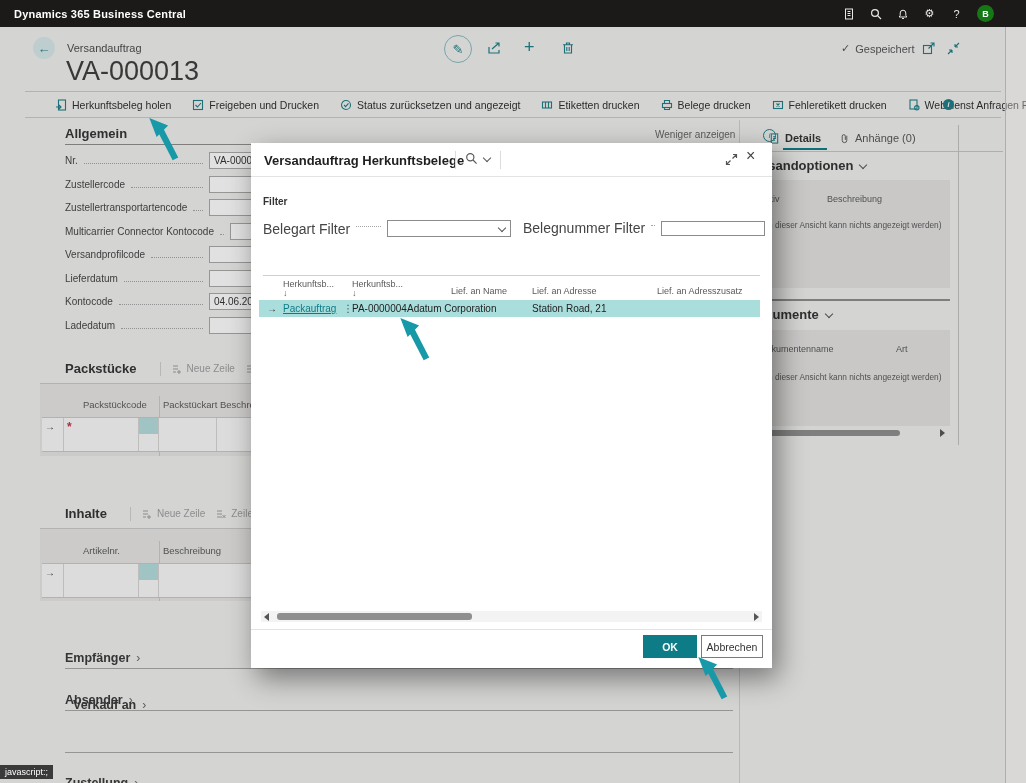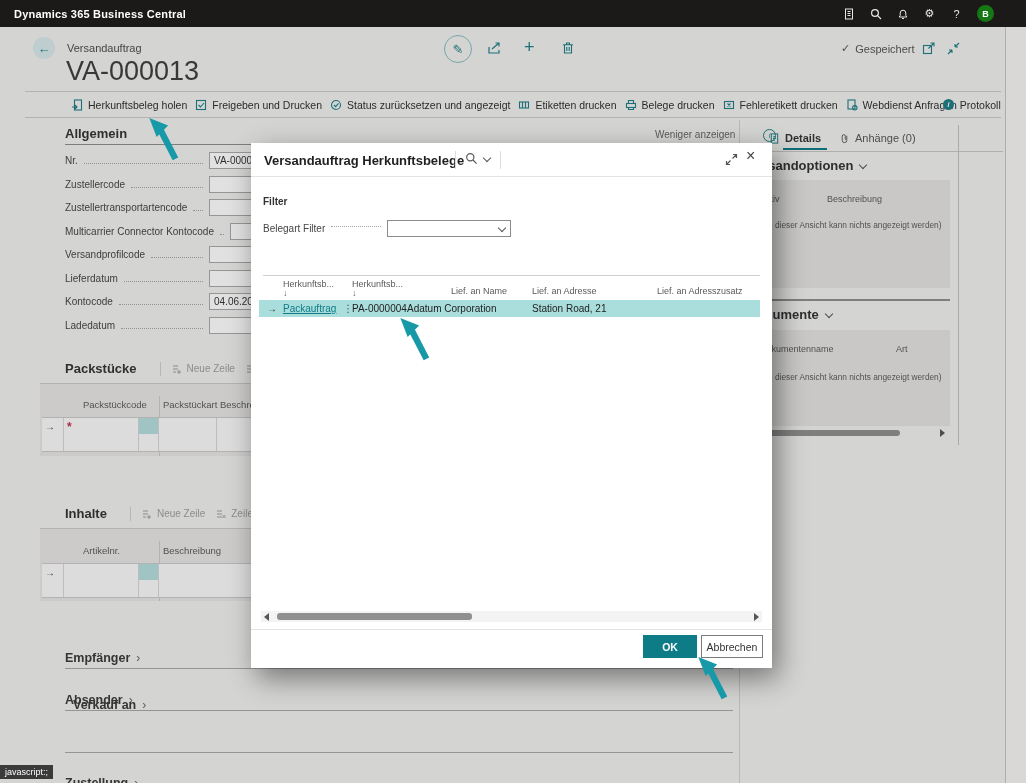--- a/index.html
+++ b/index.html
@@ -17,21 +17,21 @@
   .backcircle{left:33px;top:37px;width:22px;height:22px;border-radius:50%;background:#d7e9ea;color:#1e7e86;
               font-size:13px;display:flex;align-items:center;justify-content:center;}
   .crumb{left:67px;top:42px;font-size:11px;color:#4c4c4c;}
   .pagetitle{left:66px;top:56px;font-size:27px;font-weight:300;color:#3d3d3d;}
   .pencilcircle{left:444px;top:35px;width:26px;height:26px;border-radius:50%;border:1px solid #86bcc1;color:#1e7e86;
                 font-size:13px;display:flex;align-items:center;justify-content:center;}
   .hicon{color:#1e7e86;}
   .saved{left:841px;top:42px;font-size:11px;color:#555;display:flex;gap:5px;align-items:center;}
   
   .tline{background:#cccbca;height:1px;}
-  .atoolbar{left:71px;top:95px;width:900px;height:20px;display:flex;gap:8px;font-size:10.5px;color:#2e2e2e;}
+  .atoolbar{left:55px;top:95px;width:900px;height:20px;display:flex;gap:21px;font-size:10.5px;color:#2e2e2e;}
   .aitem{display:flex;gap:5px;align-items:center;white-space:nowrap;}
   .aitem svg{flex:none;}
   .infodot{left:943px;top:99px;width:11px;height:11px;border-radius:50%;background:#1e7e86;color:#fff;font-size:7px;
            font-style:italic;font-weight:700;display:flex;align-items:center;justify-content:center;}
   
   .secheading{font-size:13px;font-weight:700;color:#333;}
   .showless{left:655px;top:129px;font-size:10px;color:#666;}
   .circlei{width:11px;height:11px;border-radius:50%;border:1px solid #1e7e86;color:#1e7e86;font-size:7px;font-style:italic;
            display:flex;align-items:center;justify-content:center;}
   .frow{left:65px;width:478px;height:19px;display:flex;align-items:center;}
@@ -62,21 +62,21 @@
   .chev{display:inline-block;width:5px;height:5px;border-right:1.3px solid #555;border-bottom:1.3px solid #555;
         transform:rotate(45deg);margin-bottom:2px;}
   .hthumb{background:#8f8f8f;border-radius:3px;}
   
   .overlay{left:0;top:27px;width:1026px;height:756px;background:rgba(20,20,20,0.13);z-index:40;}
   .modal{left:251px;top:143px;width:521px;height:525px;background:#ffffff;z-index:50;
          box-shadow:6px 10px 26px rgba(0,0,0,0.45);}
   .mtitle{position:absolute;left:13px;top:10px;font-size:13px;font-weight:700;color:#1f1f1f;}
   .msep{position:absolute;top:8px;width:1px;height:18px;background:#dcdcdc;}
   .mrow{position:absolute;display:flex;align-items:center;}
-  .mlabel{font-size:10px;color:#454545;white-space:nowrap;flex:none;}
+  .mlabel{font-size:14px;color:#454545;white-space:nowrap;flex:none;}
   .mcombo{width:122px;height:15px;border:1px solid #8b8b8b;background:#fff;position:relative;}
   .mcombo .chev{position:absolute;right:5px;top:4px;}
   .minput{width:96px;height:13px;border:1px solid #8b8b8b;background:#fff;font-family:"Liberation Sans",sans-serif;
           font-size:10px;padding:0 3px;}
   .mth{position:absolute;font-size:9px;color:#5a5a5a;}
   .mrowdata{position:absolute;left:8px;top:157px;width:501px;height:17px;background:#a9dedd;display:flex;align-items:center;}
   .mlink{color:#0e7c87;text-decoration:underline;font-size:10px;}
   .mcell{font-size:10px;color:#222;}
   .okbtn{position:absolute;background:#0e7c87;color:#fff;font-size:10.5px;font-weight:700;border:1px solid #0e7c87;
          display:flex;align-items:center;justify-content:center;}
@@ -423,20 +423,25 @@
     <div style="position:absolute;left:12px;top:53px;font-size:10px;font-weight:700;color:#333;">Filter</div>
 
     <div class="mrow" style="left:12px;top:77px;width:248px;">
       <span class="mlabel">Belegart Filter</span>
       <span class="leader"></span>
       <div class="mcombo">
         <span></span>
         <span class="chev"></span>
       </div>
     </div>
+    <div class="mrow" style="left:272px;top:77px;width:216px;">
+      <span class="mlabel">Belegnummer Filter</span>
+      <span class="leader"></span>
+      <input class="minput" value="" style="">
+    </div>
 
     <div style="position:absolute;left:12px;top:132px;width:497px;height:1px;background:#cfcfcf;"></div>
     <div class="mth" style="left:32px;top:136px;">Herkunftsb...</div>
     <div class="mth" style="left:32px;top:145px;">↓</div>
     <div class="mth" style="left:101px;top:136px;">Herkunftsb...</div>
     <div class="mth" style="left:101px;top:145px;">↓</div>
     <div class="mth" style="left:156px;top:143px;padding-left:44px;">Lief. an Name</div>
     <div class="mth" style="left:281px;top:143px;">Lief. an Adresse</div>
     <div class="mth" style="left:406px;top:143px;">Lief. an Adresszusatz</div>
 

